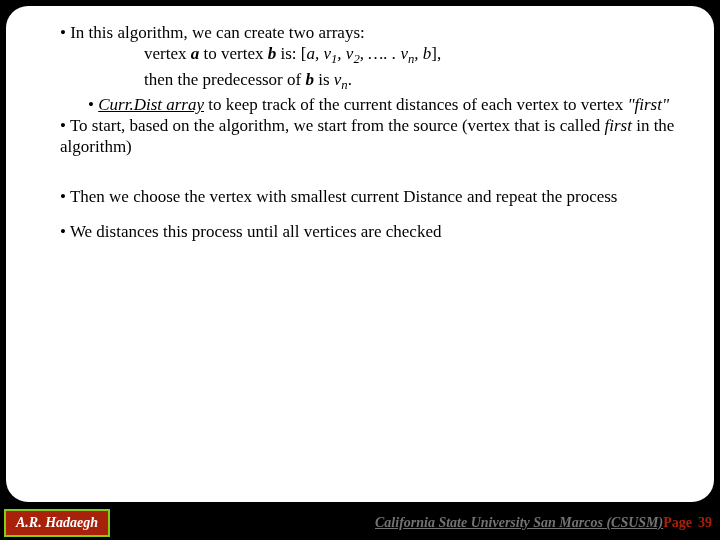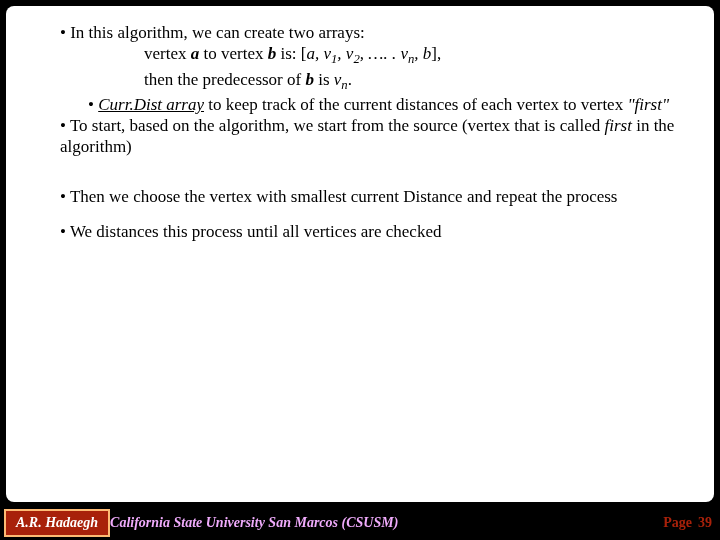--- a/index.html
+++ b/index.html
@@ -11,21 +11,21 @@
     position: relative;
     overflow: hidden;
   }
   .slide {
     position: absolute;
     top: 6px;
     left: 6px;
     right: 6px;
     bottom: 38px;
     background: #fff;
-    border-radius: 8px;
+    border-radius: 22px;
     padding: 16px 36px 16px 54px;
     color: #000;
   }
   .content {
     font-size: 17px;
     line-height: 1.25;
   }
   .bullet-l1 { margin-left: 0; }
   .bullet-l2 { margin-left: 28px; }
   .bullet-l3 { margin-left: 56px; }
@@ -42,28 +42,29 @@
     display: flex;
     align-items: center;
     font-family: "Times New Roman", Times, serif;
     font-weight: bold;
     font-style: italic;
     font-size: 14px;
   }
   .author-box {
     background: #a8210a;
     color: #fff;
-    border: 2px solid #fdba74;
+    border: 2px solid #84cc16;
     padding: 4px 10px;
     margin-left: 4px;
   }
   .uni {
     flex: 1;
-    text-align: left;
-    color: #f0abfc;
+    text-align: right;
+    color: #737373;
+    text-decoration: underline;
   }
   .pagewrap {
     color: #a8210a;
     margin-right: 8px;
     font-weight: bold;
     font-style: normal;
   }
   .pagenum { margin-left: 6px; }
 </style>
 </head>

